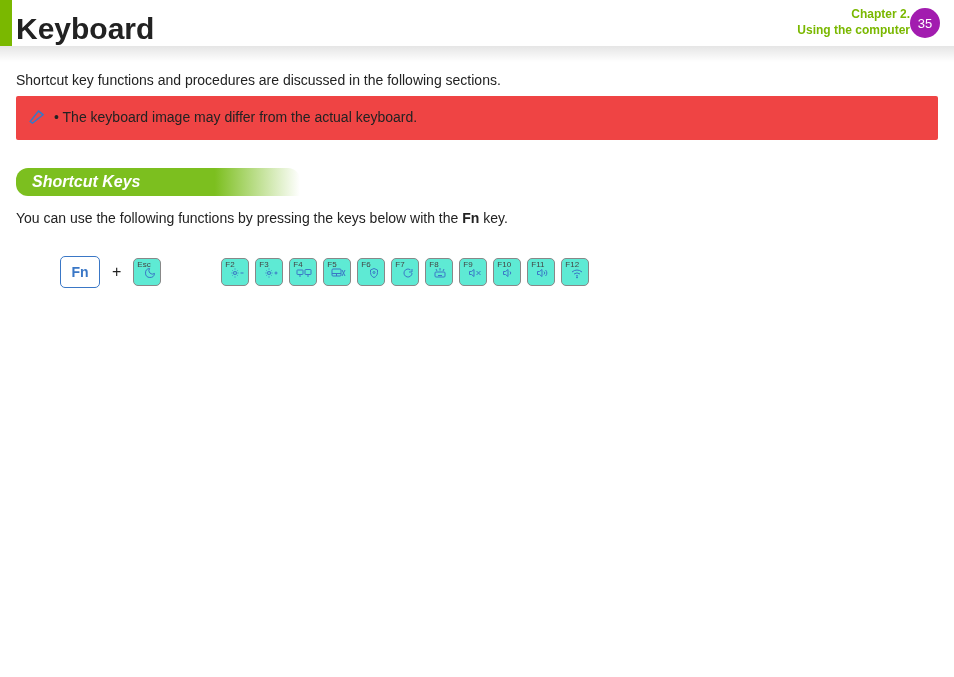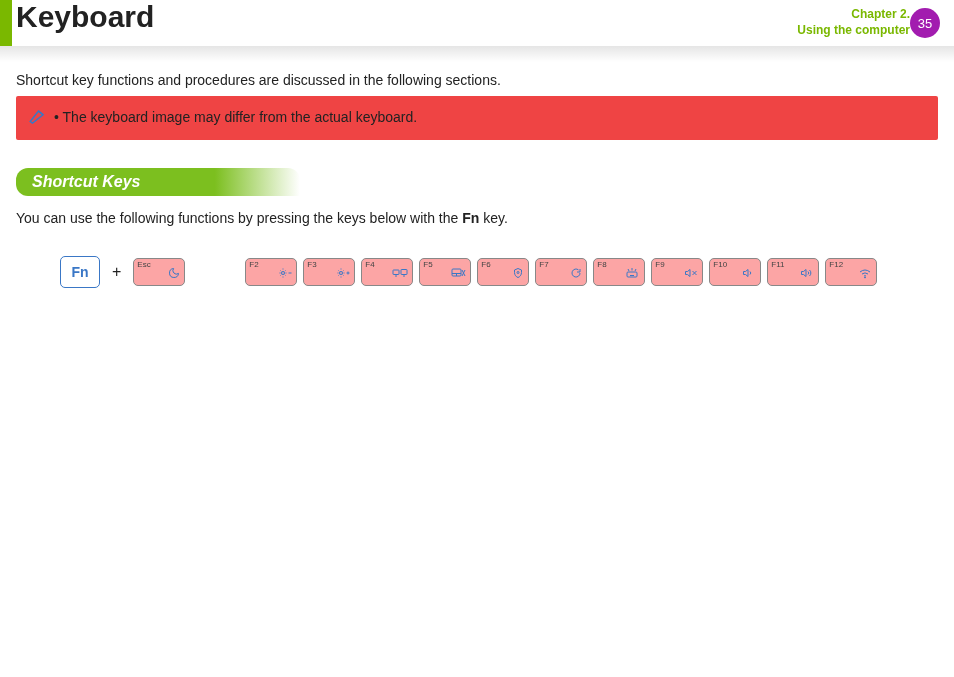--- a/index.html
+++ b/index.html
@@ -14,21 +14,21 @@
   .header {
     display: flex;
     align-items: center;
     justify-content: space-between;
     height: 46px;
     padding-right: 14px;
     position: relative;
   }
   .header-left {
     display: flex;
-    align-items: flex-start;
+    align-items: flex-end;
   }
   .green-tab {
     width: 12px;
     height: 46px;
     background: #7ab800;
     margin-right: 4px;
   }
   .page-title {
     font-size: 30px;
     font-weight: bold;
@@ -133,24 +133,24 @@
     font-size: 14px;
   }
   .plus {
     font-size: 16px;
     color: #222;
     margin: 0 6px;
   }
   .fkey {
     border: 1px solid #888;
     border-radius: 5px;
-    width: 52px;
+    width: 28px;
     height: 28px;
     position: relative;
-    background: #fca5a5;
+    background: #5eead4;
   }
   .fkey .lbl {
     position: absolute;
     top: 1px;
     left: 3px;
     font-size: 8px;
     color: #444;
   }
   .fkey .ico {
     position: absolute;

